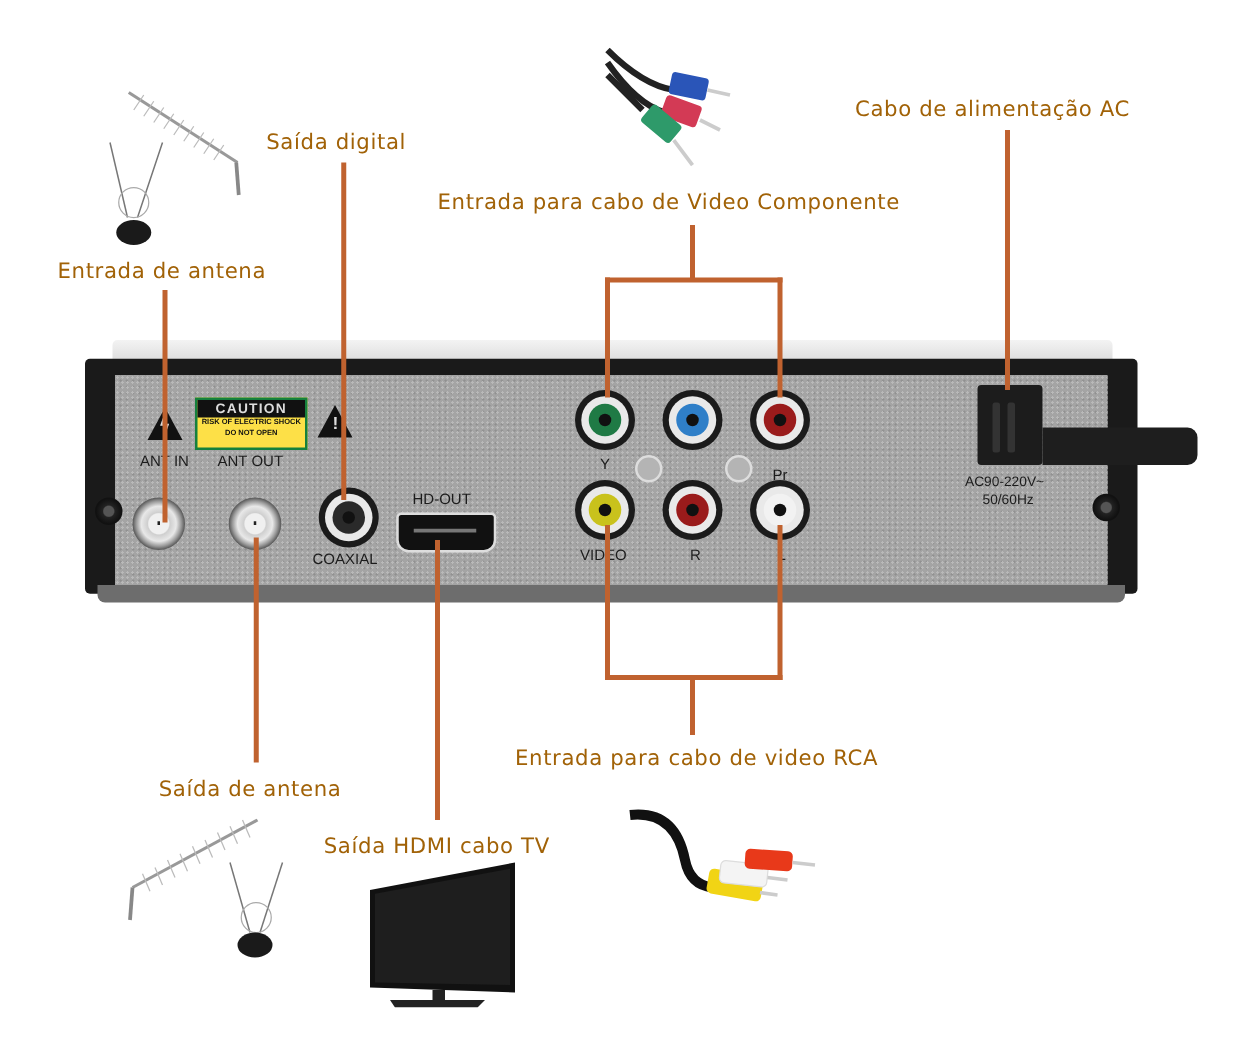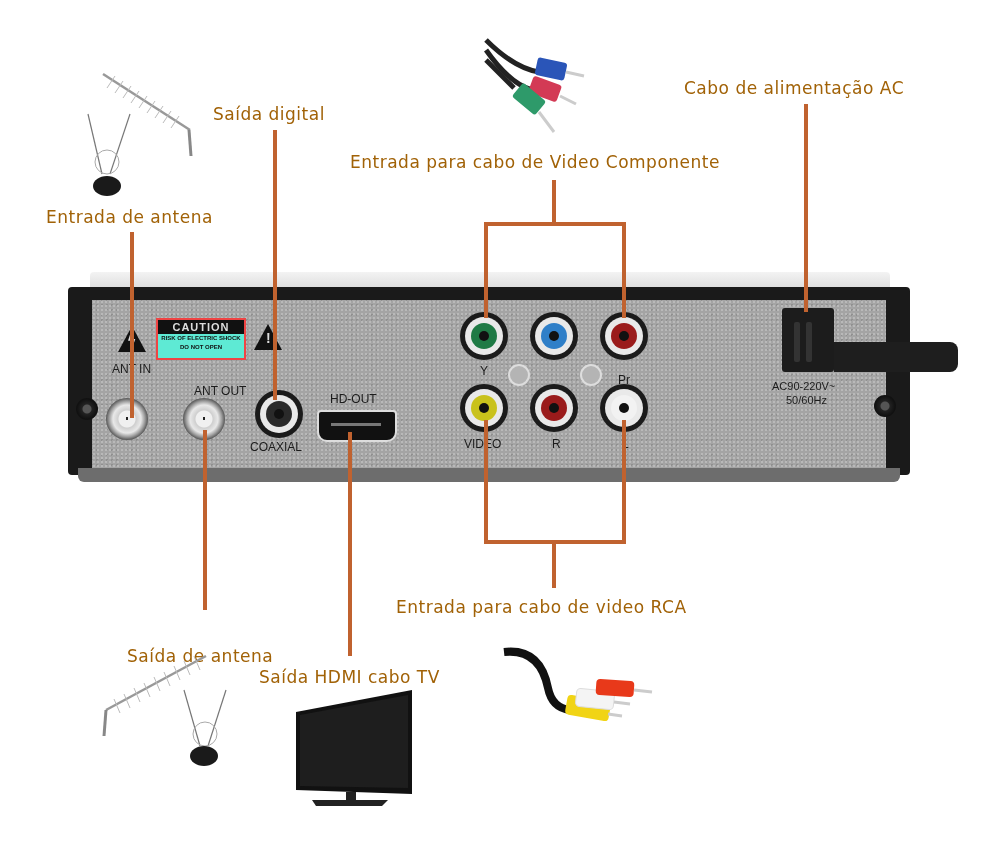--- a/index.html
+++ b/index.html
@@ -16,21 +16,21 @@
   .fconn { position:absolute; width:42px; height:42px; border-radius:50%; background:radial-gradient(circle,#f0f0f0 0 8px,#cfcfcf 9px,#e8e8e8 14px,#9a9a9a 18px,#555 21px); }
   .fconn::after { content:""; position:absolute; left:20px; top:19px; width:2px; height:3px; background:#222; }
   .rca { position:absolute; width:48px; height:48px; border-radius:50%; background:#1b1b1b; }
   .rca .ring { position:absolute; left:5px; top:5px; width:38px; height:38px; border-radius:50%; background:#e9e9e9; }
   .rca .core { position:absolute; left:11px; top:11px; width:26px; height:26px; border-radius:50%; }
   .rca .hole { position:absolute; left:19px; top:19px; width:10px; height:10px; border-radius:50%; background:#111; }
   .screw { position:absolute; width:22px; height:22px; border-radius:50%; background:radial-gradient(circle,#555 0 4px,#222 5px,#111 10px); }
   .pscrew { position:absolute; width:18px; height:18px; border-radius:50%; border:2px solid #ddd; background:#b4b4b4; }
   .warn { position:absolute; width:0; height:0; border-left:14px solid transparent; border-right:14px solid transparent; border-bottom:26px solid #111; }
   .warn span { position:absolute; left:-4px; top:6px; color:#ddd; font-size:14px; font-weight:bold; font-family:"Liberation Sans", sans-serif; }
-  .caution { position:absolute; left:156px; top:318px; width:86px; height:38px; border:2px solid #ef4444; background:#5eead4; }
+  .caution { position:absolute; left:156px; top:318px; width:86px; height:38px; border:2px solid #15803d; background:#fde047; }
   .caution .hd { background:#111; color:#ddd; font-family:"Liberation Sans", sans-serif; font-size:11px; font-weight:bold; text-align:center; letter-spacing:1px; height:14px; line-height:14px; }
   .caution .bd { font-family:"Liberation Sans", sans-serif; font-size:6px; font-weight:bold; text-align:center; color:#111; line-height:9px; }
 </style>
 </head>
 <body>
 
 <svg style="position:absolute;left:95px;top:68px" width="110" height="90" viewBox="0 0 110 90">
   <line x1="8" y1="6" x2="95" y2="62" stroke="#999" stroke-width="2.5"></line>
   <g stroke="#bbb" stroke-width="1">
     <line x1="20" y1="8" x2="12" y2="20"></line>
@@ -82,21 +82,21 @@
 <div class="caution">
   <div class="hd">CAUTION</div>
   <div class="bd">RISK OF ELECTRIC SHOCK</div>
   <div class="bd">DO NOT OPEN</div>
 </div>
 <div class="warn" style="left:254px;top:324px;">
     <span style="left:-2px;">!</span>
   </div>
 
 <div class="ptxt" style="left:112px;top:362px;">ANT IN</div>
-<div class="ptxt" style="left:194px;top:362px;margin-top:22px;">ANT OUT</div>
+<div class="ptxt" style="left:174px;top:362px;">ANT OUT</div>
 
 <div class="fconn" style="left:106px;top:398px;"></div>
 <div class="fconn" style="left:183px;top:398px;"></div>
 
 <div class="rca" style="left:255px;top:390px;">
     <div class="ring"></div>
     <div class="core" style="background:#2a2a2a"></div>
     <div class="hole"></div>
   </div>
 <div class="ptxt" style="left:250px;top:440px;">COAXIAL</div>
@@ -161,23 +161,23 @@
 <div class="line" style="left:484px;top:222px;width:4px;height:96px;"></div>
 <div class="line" style="left:622px;top:222px;width:4px;height:96px;"></div>
 <div class="line" style="left:804px;top:104px;width:4px;height:208px;"></div>
 <div class="line" style="left:203px;top:430px;width:4px;height:180px;"></div>
 <div class="line" style="left:348px;top:432px;width:4px;height:224px;"></div>
 <div class="line" style="left:484px;top:420px;width:4px;height:124px;"></div>
 <div class="line" style="left:622px;top:420px;width:4px;height:124px;"></div>
 <div class="line" style="left:484px;top:540px;width:142px;height:4px;"></div>
 <div class="line" style="left:552px;top:540px;width:4px;height:48px;"></div>
 
-<div class="label" style="left:127px;top:646px;text-align:center;">Saída de antena</div>
+<div class="label" style="left:127px;top:622px;text-align:center;">Saída de antena</div>
 <div class="label" style="left:259px;top:667px;">Saída HDMI cabo TV</div>
-<div class="label" style="left:396px;top:597px;">Entrada para cabo de video RCA</div>
+<div class="label" style="left:412px;top:597px;">Entrada para cabo de video RCA</div>
 
 <svg style="position:absolute;left:98px;top:652px" width="112" height="90" viewBox="0 0 112 90">
   <line x1="108" y1="4" x2="8" y2="58" stroke="#999" stroke-width="2.5"></line>
   <g stroke="#bbb" stroke-width="1">
     <line x1="96" y1="4" x2="102" y2="18"></line>
       <line x1="86" y1="9" x2="92" y2="23"></line>
       <line x1="76" y1="14" x2="82" y2="28"></line>
     <line x1="66" y1="20" x2="72" y2="34"></line>
       <line x1="56" y1="25" x2="62" y2="39"></line>
       <line x1="46" y1="31" x2="52" y2="45"></line>

